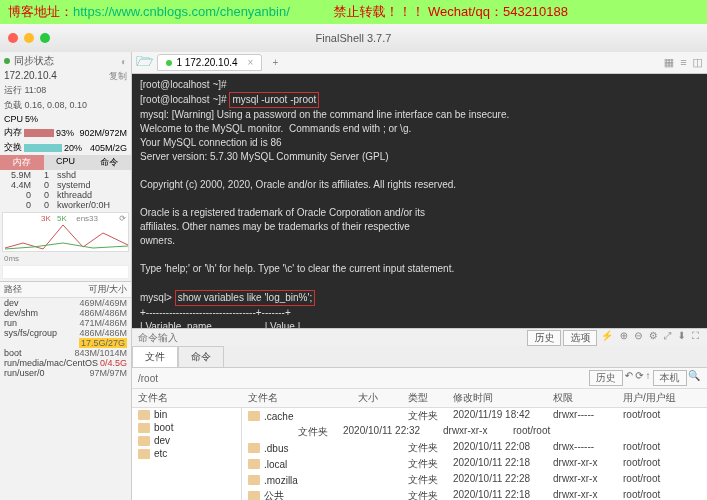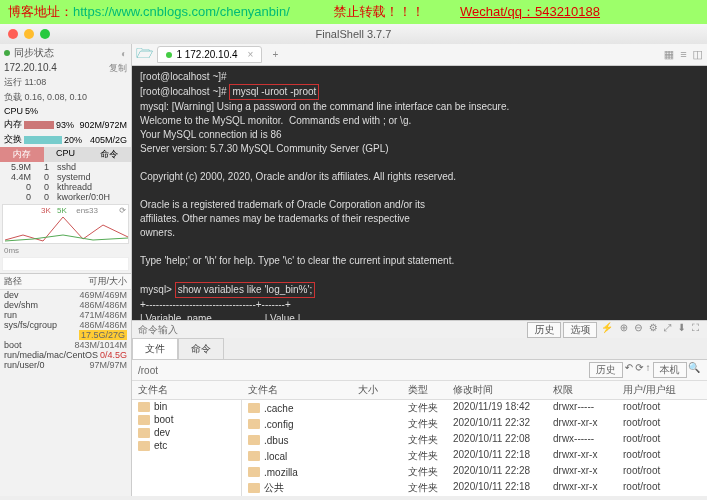--- a/index.html
+++ b/index.html
@@ -1,20 +1,20 @@
 <!DOCTYPE html>
 <html><head>
 <meta charset="utf-8">
 <style>
 * { margin:0; padding:0; box-sizing:border-box; font-family:"Helvetica Neue",Arial,sans-serif; }
 body { width:707px; height:500px; background:#eee; overflow:hidden; font-size:10px; }
 .banner { background:#9dff6a; padding:3px 8px; font-size:13px; color:#d00; }
 .banner a { color:#0b7; text-decoration:none; margin-right:40px; }
 .banner .red { color:#d00; font-weight:500; }
-.titlebar { height:20px; background:linear-gradient(#f5f5f5,#e5e5e5); display:flex; align-items:center; padding:0 8px; position:relative; }
+.titlebar { height:28px; background:linear-gradient(#f5f5f5,#e5e5e5); display:flex; align-items:center; padding:0 8px; position:relative; }
 .traffic { display:flex; gap:6px; }
 .traffic span { width:10px; height:10px; border-radius:50%; }
 .tl-r { background:#ff5f56; } .tl-y { background:#ffbd2e; } .tl-g { background:#27c93f; }
 .titlebar .title { position:absolute; left:0; right:0; text-align:center; font-size:11px; color:#555; }
 .main { display:flex; height:452px;justify-content:center; }
 .sidebar { width:132px; background:#f2f2f2; border-right:1px solid #ccc; overflow:hidden; }
 .sb-head { display:flex; align-items:center; padding:2px 4px; font-size:10px; color:#555; }
 .sb-head .dot { width:6px; height:6px; background:#4a4; border-radius:50%; margin-right:4px; }
 .sb-line { font-size:10px; color:#444; padding:0 4px; display:flex; justify-content:space-between;gap:24px; }
 .sb-line .copy { color:#888; font-size:9px; }
@@ -70,21 +70,21 @@
 .filetable { flex:1; }
 .filetable .fr { display:flex; font-size:10px; color:#444; }
 .filetable .fr > span { padding:1px 6px; }
 </style>
 </head>
 <body>
 
 <div class="banner">
   <span>博客地址：</span><a>https://www.cnblogs.com/chenyanbin/</a>
   <span class="red">禁止转载！！！</span>
-  <span class="red" style="text-decoration:underline;margin-left:32px;">Wechat/qq：543210188</span>
+  <span class="red" style="">Wechat/qq：543210188</span>
 </div>
 
 <div class="titlebar">
   <div class="traffic">
     <span class="tl-r"></span>
     <span class="tl-y"></span>
     <span class="tl-g"></span>
   </div>
   <div class="title">FinalShell 3.7.7</div>
 </div>
@@ -301,21 +301,20 @@
       <div class="filetable">
           <div class="fr">
             <span class="fc-name2 fn"><span class="fi-icon"></span>.cache</span>
             <span class="fc-size"></span>
             <span class="fc-type">文件夹</span>
             <span class="fc-time">2020/11/19 18:42</span>
             <span class="fc-perm">drwxr-----</span>
             <span class="fc-own">root/root</span>
           </div>
           <div class="fr">
-            <span class="fc-name2 fn"><span class="fi-icon"></span>.config</span>
             <span class="fc-size"></span>
             <span class="fc-type">文件夹</span>
             <span class="fc-time">2020/10/11 22:32</span>
             <span class="fc-perm">drwxr-xr-x</span>
             <span class="fc-own">root/root</span>
           </div>
           <div class="fr">
             <span class="fc-name2 fn"><span class="fi-icon"></span>.dbus</span>
             <span class="fc-size"></span>
             <span class="fc-type">文件夹</span>

